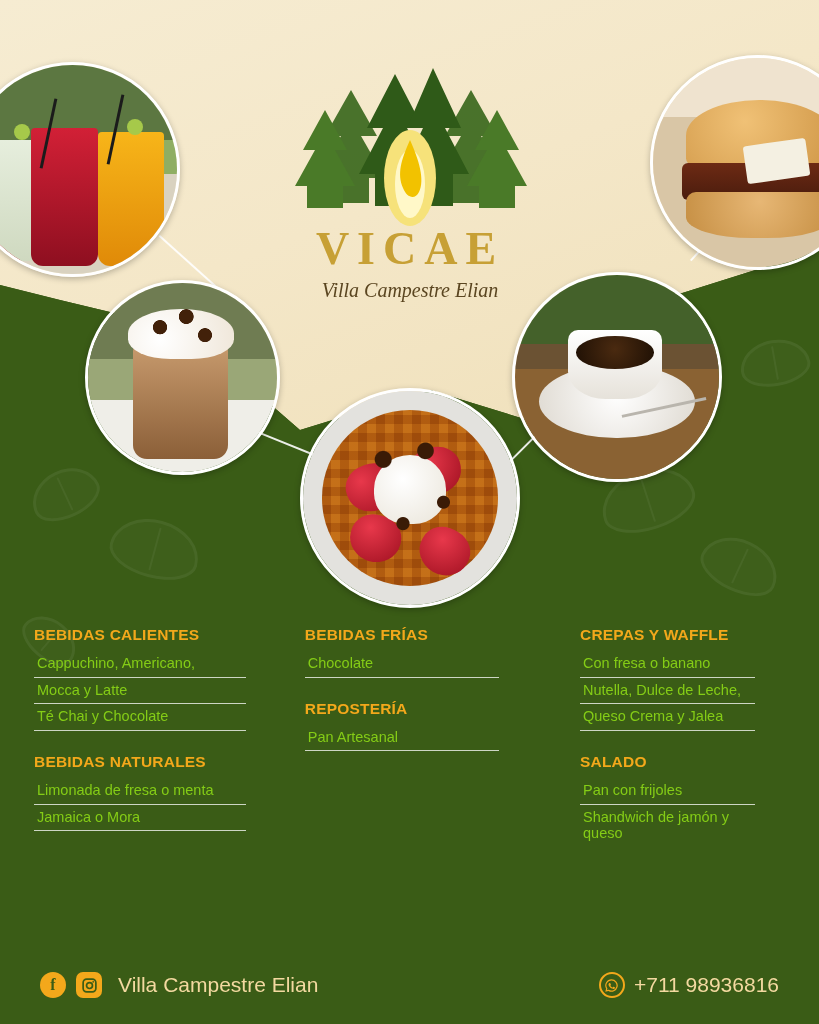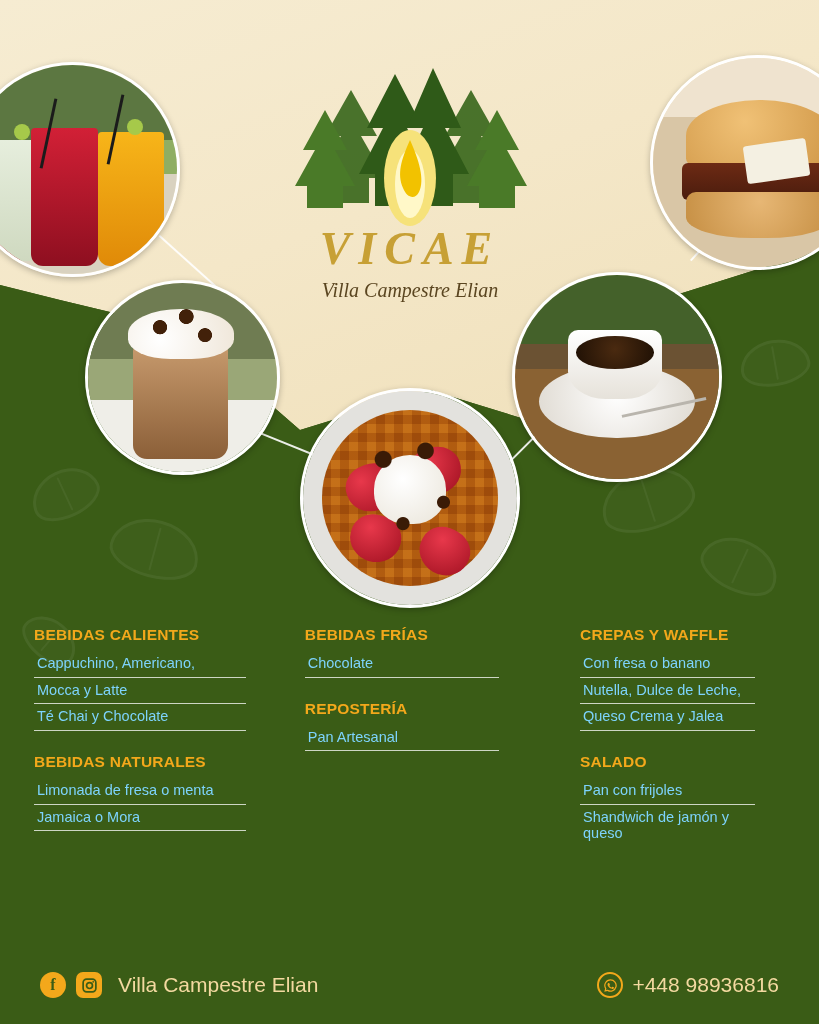--- a/index.html
+++ b/index.html
@@ -46,21 +46,21 @@
 
   
   .logo-wrap {
     position: absolute; left: 255px; top: 28px; width: 310px; height: 280px;
     text-align: center;
   }
   .trees { position: relative; width: 310px; height: 200px; }
   .logo-name {
     font-family: "Liberation Serif", serif;
     font-size: 46px; letter-spacing: 8px; color: #c7a035;
-    font-style: italic; font-weight: bold;
+    font-weight: bold;
     margin-top: -6px;
   }
   .logo-sub {
     font-family: "Liberation Serif", serif;
     font-size: 20px; color: #5a4520; font-style: italic;
     margin-top: 4px;
   }
 
   
   .photo {
@@ -144,21 +144,21 @@
   }
   .col { width: 272px; padding-right: 30px; }
   .col.c2 { padding-left: 20px; }
   .col.c3 { padding-left: 42px; }
   .cat-title {
     color: #f3a81b; font-weight: bold; font-size: 15.5px;
     letter-spacing: .2px; margin-bottom: 7px;
   }
   .cat-block { margin-bottom: 22px; }
   .item {
-    color: #7dd3fc; font-size: 14.5px; padding: 4px 0 5px 3px;
+    color: #84cc16; font-size: 14.5px; padding: 4px 0 5px 3px;
     border-bottom: 1px solid rgba(255,255,255,0.75);
     line-height: 1.15;
   }
   .item.nb { border-bottom: none; }
 
   
   .footer {
     position: absolute; left: 0; bottom: 26px; width: 819px;
     display: flex; align-items: center; padding: 0 40px;
   }
@@ -322,17 +322,17 @@
         </svg>
       </div>
       <div class="social-name">Villa Campestre Elian</div>
     </div>
     <div class="phone-wrap">
       <div class="ic wa">
         <svg width="15" height="15" viewBox="0 0 24 24" fill="#f3a81b">
           <path d="M12 2a10 10 0 0 0-8.6 15.1L2 22l5.1-1.3A10 10 0 1 0 12 2zm0 2a8 8 0 1 1-4.2 14.8l-.4-.2-2.6.7.7-2.5-.3-.4A8 8 0 0 1 12 4zm-3.2 4c-.2 0-.5.1-.7.4-.3.3-.9.9-.9 2.1s.9 2.4 1 2.6c.1.2 1.8 2.8 4.4 3.8 2.2.8 2.6.7 3.1.6.5-.1 1.5-.6 1.7-1.2.2-.6.2-1.1.2-1.2l-.5-.3-1.7-.8c-.2-.1-.4-.1-.6.1l-.8 1c-.1.2-.3.2-.5.1-.2-.1-1-.4-1.9-1.2-.7-.6-1.2-1.4-1.3-1.6-.1-.2 0-.4.1-.5l.4-.5c.1-.2.2-.3.3-.5 0-.2 0-.3-.1-.5l-.8-1.8c-.2-.5-.4-.4-.5-.5h-.9z"></path>
         </svg>
       </div>
-      <div class="phone">+448 98936816</div>
+      <div class="phone">+711 98936816</div>
     </div>
   </div>
 
 </div>
 
 </body></html>

